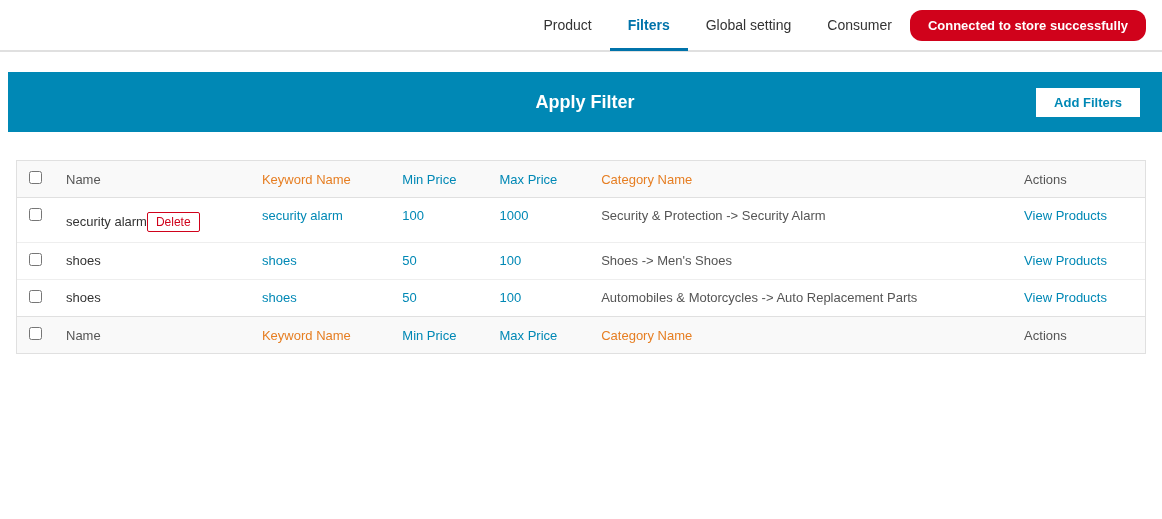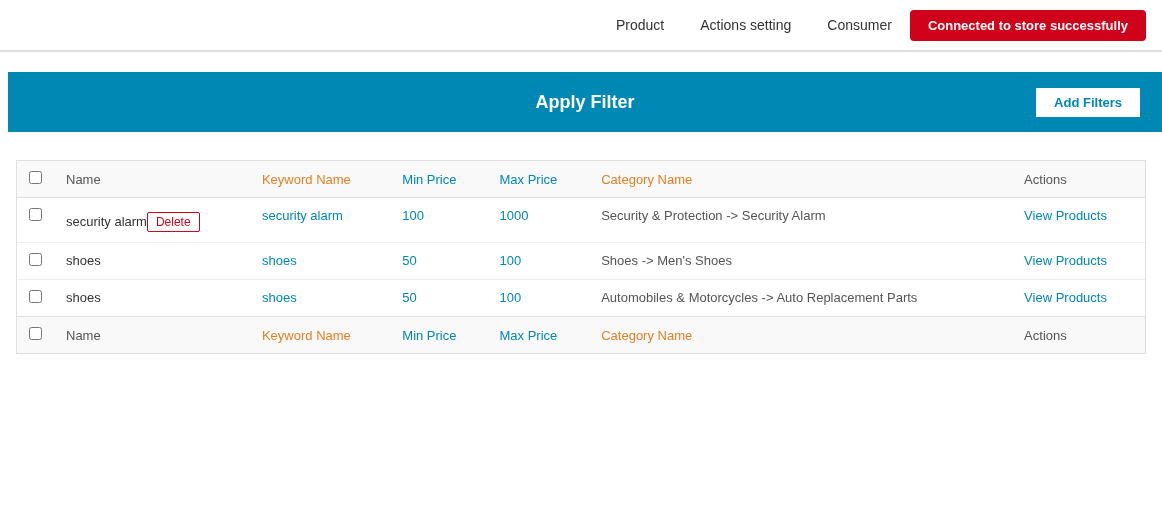--- a/index.html
+++ b/index.html
@@ -33,21 +33,21 @@
     }
     .nav-tab.active {
       border-bottom: 3px solid #0073aa;
       font-weight: bold;
       color: #0073aa;
     }
     .connected-badge {
       background: #d0021b;
       color: #fff;
       padding: 8px 18px;
-      border-radius: 4px;
+      border-radius: 12px;
       font-size: 13px;
       font-weight: bold;
       white-space: nowrap;
     }
 
     
     .filter-bar {
       background: #0088b5;
       display: flex;
       align-items: center;
@@ -145,21 +145,22 @@
       border-top: 1px solid #e0e0e0;
       border-bottom: none;
     }
   </style>
 </head>
 <body>
 
 <div class="nav-bar">
   <div class="nav-tabs">
     <div class="nav-tab">Product</div>
-    <div class="nav-tab">Actions setting</div>
+    <div class="nav-tab active">Filters</div>
+    <div class="nav-tab">Global setting</div>
     <div class="nav-tab">Consumer</div>
   </div>
   <div class="connected-badge">Connected to store successfully</div>
 </div>
 
 <div class="filter-bar">
   <span class="filter-bar-title">Apply Filter</span>
   <button class="add-filters-btn">Add Filters</button>
 </div>
 

